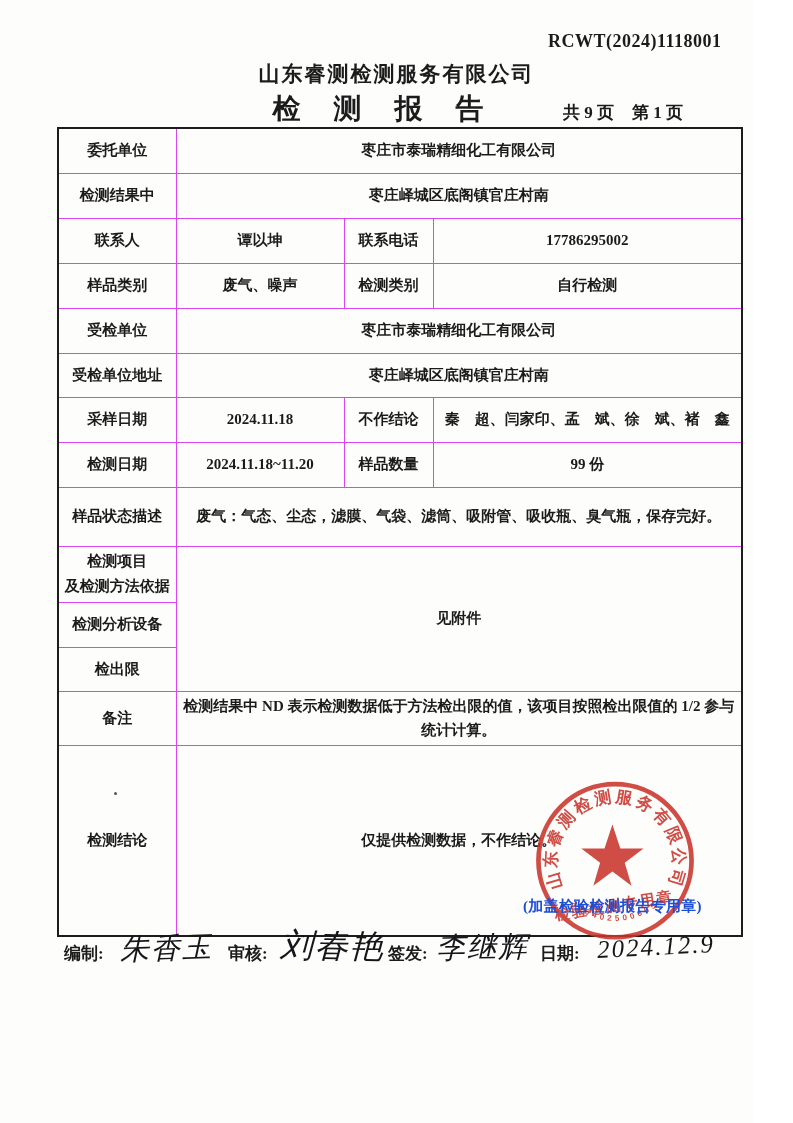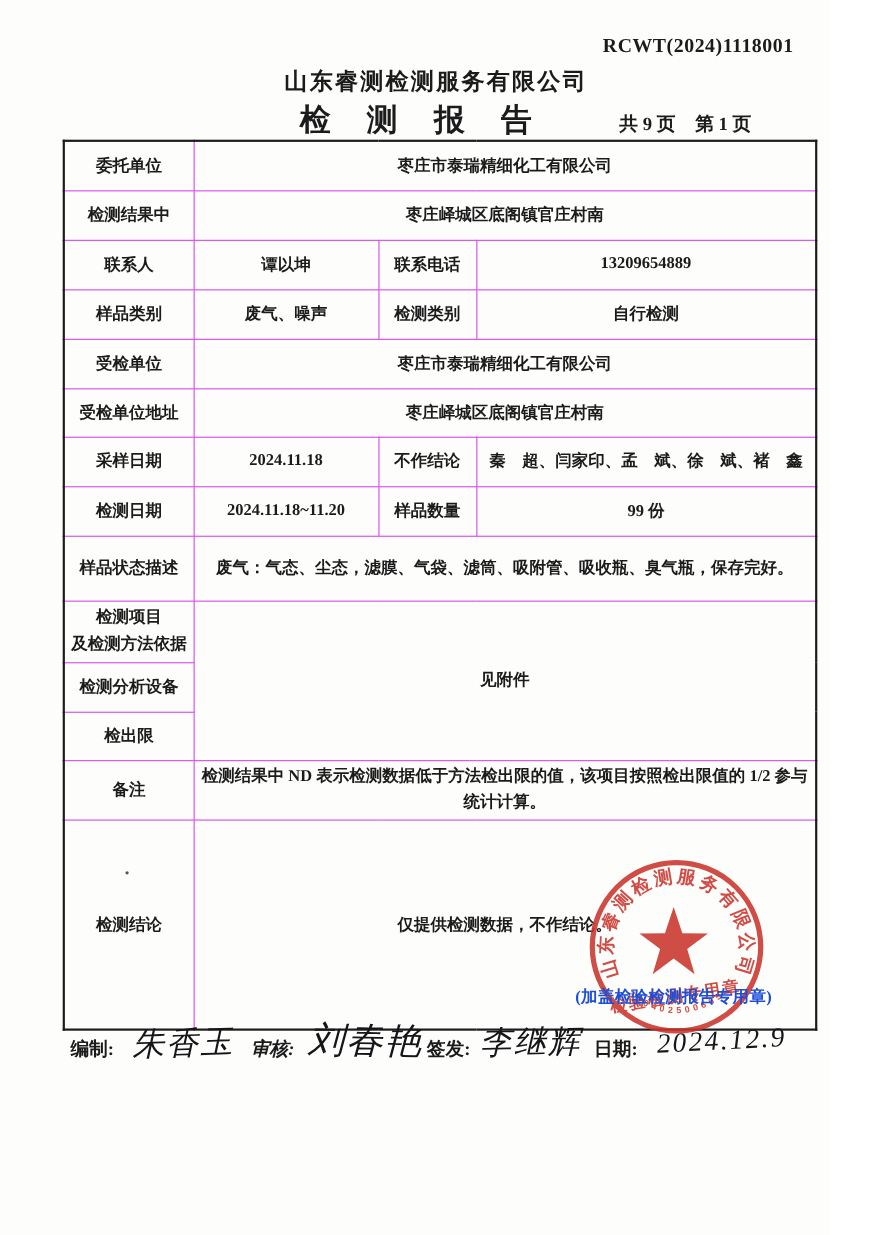--- a/index.html
+++ b/index.html
@@ -128,21 +128,21 @@
     color: #16161a;
     font-style: italic;
     letter-spacing: 2px;
     white-space: nowrap;
   }
   .hand-prepared { top: 929px; left: 120px; transform: rotate(-2deg); }
   .hand-reviewed { top: 924px; left: 280px; font-size: 33px; transform: rotate(1deg); }
   .hand-issued   { top: 928px; left: 436px; transform: rotate(-1deg); }
   .hand-date     { top: 933px; left: 597px; font-size: 25px; transform: rotate(-3deg); }
   #lbl-prepared { left: 64px; }
-  #lbl-reviewed { left: 228px; font-style: italic; }
+  #lbl-reviewed { left: 228px; }
   #lbl-issued   { left: 388px; }
   #lbl-date     { left: 540px; }
 </style>
 </head>
 <body>
 
 <div class="page">
 
   <div class="report-no">RCWT(2024)1118001</div>
   <div class="company-name">山东睿测检测服务有限公司</div>
@@ -164,21 +164,21 @@
       <td colspan="3">枣庄市泰瑞精细化工有限公司</td>
     </tr>
     <tr class="h45">
       <th>检测结果中</th>
       <td colspan="3">枣庄峄城区底阁镇官庄村南</td>
     </tr>
     <tr class="h45">
       <th>联系人</th>
       <td>谭以坤</td>
       <th>联系电话</th>
-      <td>13209654889</td>
+      <td>17786295002</td>
     </tr>
     <tr class="h45">
       <th>样品类别</th>
       <td>废气、噪声</td>
       <th>检测类别</th>
       <td>自行检测</td>
     </tr>
     <tr class="h45">
       <th>受检单位</th>
       <td colspan="3">枣庄市泰瑞精细化工有限公司</td>

